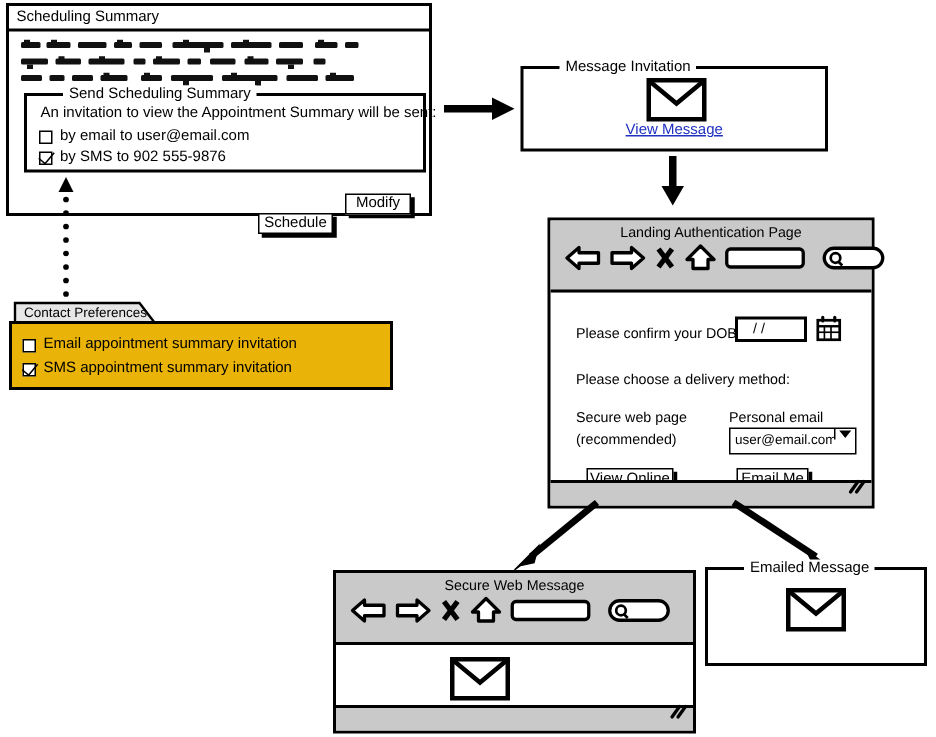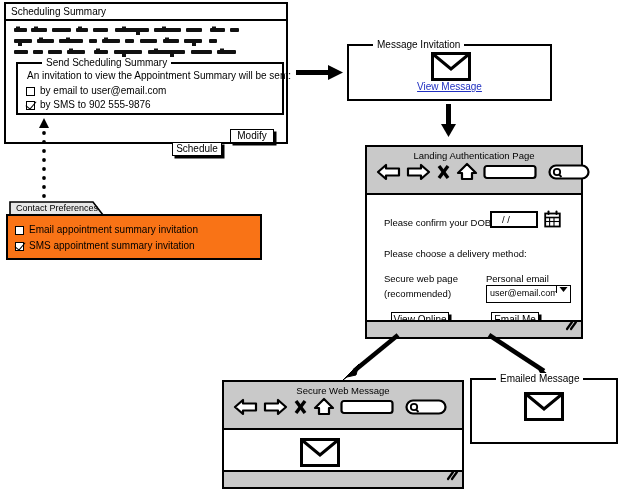--- a/index.html
+++ b/index.html
@@ -134,21 +134,21 @@
 
   
   #contact-prefs-tab {
     left: 9px; top: 200px;
     width: 96px; height: 15px;
   }
   #contact-prefs-panel {
     left: 6px; top: 214px;
     width: 256px; height: 46px;
     border: 2px solid #000;
-    background: #f97316;
+    background: #eab308;
     box-sizing: border-box;
   }
   #cp-chk-email-row { top: 8px; left: 7px; }
   #cp-chk-sms-row   { top: 24px; left: 7px; }
 
   
   #arrow-right-1 { left: 296px; top: 62px; width: 48px; height: 22px; }
 
   
   #message-invitation {

